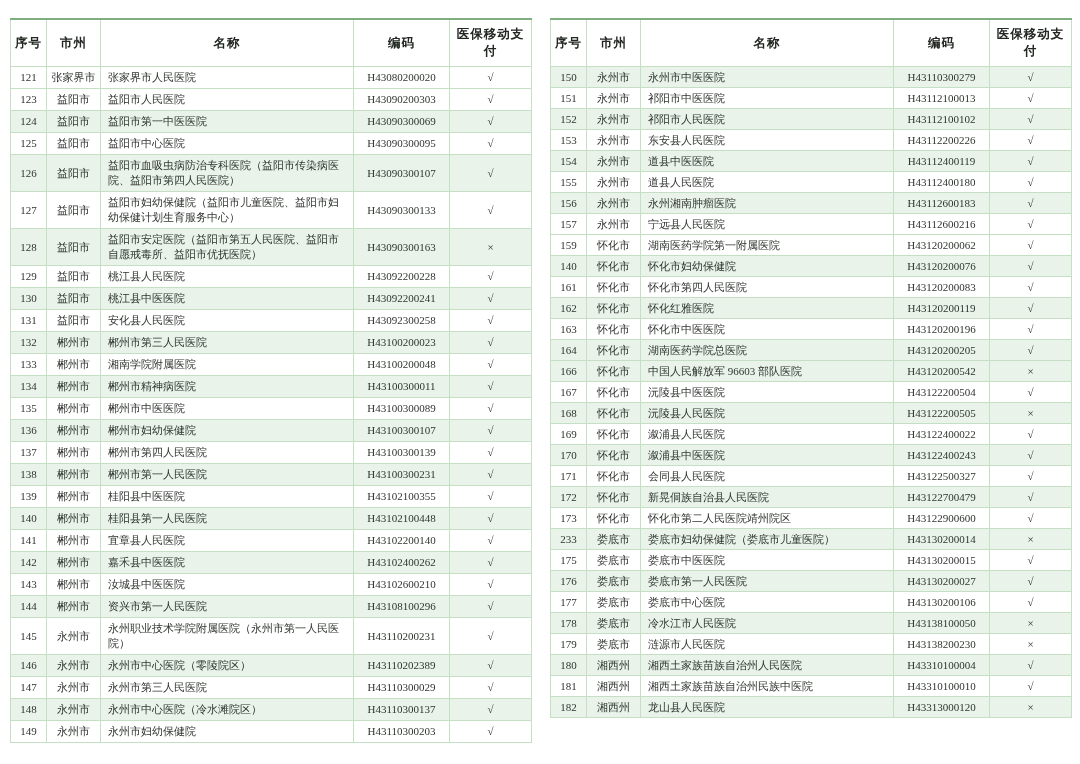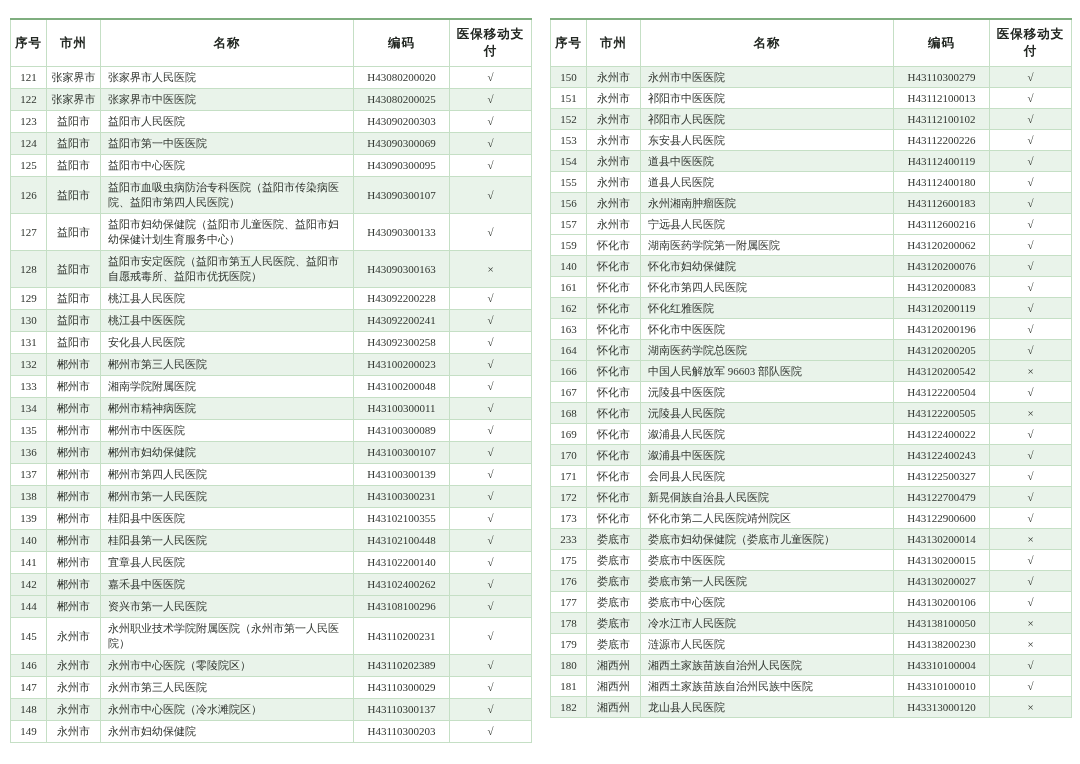--- a/index.html
+++ b/index.html
@@ -89,27 +89,20 @@
       </tr>
     </thead>
     <tbody>
         <tr>
           <td>121</td>
           <td>张家界市</td>
           <td>张家界市人民医院</td>
           <td>H43080200020</td>
           <td class="mark-yes">√</td>
         </tr>
-        <tr class="alt">
-          <td>122</td>
-          <td>张家界市</td>
-          <td>张家界市中医医院</td>
-          <td>H43080200025</td>
-          <td class="mark-yes">√</td>
-        </tr>
         <tr>
           <td>123</td>
           <td>益阳市</td>
           <td>益阳市人民医院</td>
           <td>H43090200303</td>
           <td class="mark-yes">√</td>
         </tr>
         <tr class="alt">
           <td>124</td>
           <td>益阳市</td>
@@ -234,20 +227,27 @@
           <td>郴州市</td>
           <td>宜章县人民医院</td>
           <td>H43102200140</td>
           <td class="mark-yes">√</td>
         </tr>
         <tr class="alt">
           <td>142</td>
           <td>郴州市</td>
           <td>嘉禾县中医医院</td>
           <td>H43102400262</td>
+          <td class="mark-yes">√</td>
+        </tr>
+        <tr>
+          <td>143</td>
+          <td>郴州市</td>
+          <td>汝城县中医医院</td>
+          <td>H43102600210</td>
           <td class="mark-yes">√</td>
         </tr>
         <tr class="alt">
           <td>144</td>
           <td>郴州市</td>
           <td>资兴市第一人民医院</td>
           <td>H43108100296</td>
           <td class="mark-yes">√</td>
         </tr>
         <tr>

